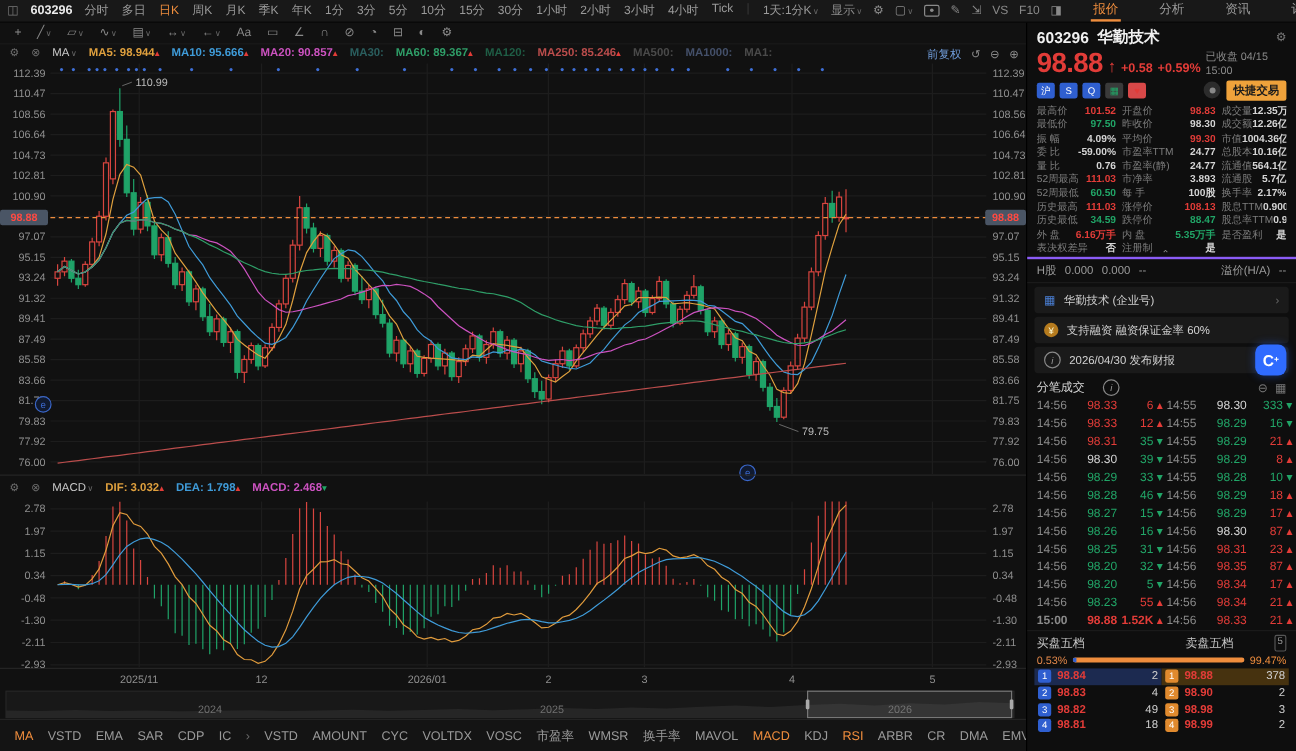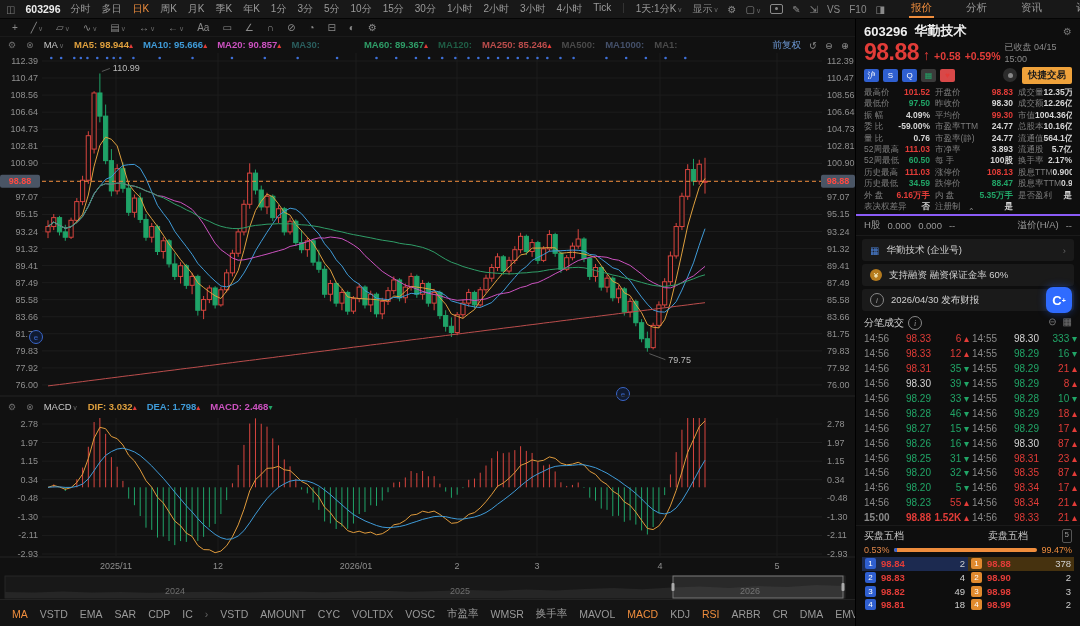--- a/index.html
+++ b/index.html
@@ -66,21 +66,21 @@
   .hk-row .sp{margin-left:auto;}
   .cards{display:flex;flex-direction:column;gap:3px;padding:3px 6px 2px;}
   .card{background:#1a1a1a;border-radius:3px;height:22px;display:flex;align-items:center;gap:7px;padding:0 8px;font-size:9.5px;color:#d0d0d0;}
   .card .chev{margin-left:auto;color:#666;}
   .ic-build{color:#4a7fd4;font-size:10px;}
   .ic-yen{width:12px;height:12px;border-radius:50%;background:#b57b1e;color:#ffd;display:flex;align-items:center;justify-content:center;font-size:8px;}
   .ic-info{width:12px;height:12px;border-radius:50%;border:1px solid #888;color:#999;display:flex;align-items:center;justify-content:center;font-size:8px;font-style:italic;}
   .of-tabs{display:flex;gap:26px;padding:4px 12px 0;font-size:10.5px;color:#9a9a9a;border-bottom:1px solid #1f1f1f;}
   .of-tab{height:18px;border-bottom:2px solid transparent;}
   .of-tab.active{color:#ef8d3d;border-bottom-color:#ef8d3d;}
-  .tick-head{display:flex;align-items:flex-start;gap:4px;padding:3px 8px 1px;font-size:10px;color:#d5d5d5;font-family:Liberation Serif, serif;}
+  .tick-head{display:flex;align-items:flex-end;gap:15px;padding:3px 8px 1px;font-size:10px;color:#d5d5d5;}
   .tick-head .ri{margin-left:auto;color:#777;display:flex;gap:6px;}
   .ticks{display:flex;padding:0 0 0 8px;}
   .tick-col{width:50%;display:flex;flex-direction:column;}
   .tick-row{display:flex;font-size:10px;height:14.9px;align-items:center;}
   .tick-row .t{color:#8a8a8a;width:29px;}
   .tick-row .p{width:38px;text-align:right;}
   .tick-row .vv{flex:1;text-align:right;padding-right:3px;white-space:nowrap;}
   .r{color:#e23c38;}.g{color:#21a567;}.w{color:#d5d5d5;}
   .bold{font-weight:bold;}
   .depth-head{display:flex;padding:3px 8px 1px;font-size:10px;color:#c9c9c9;border-top:1px solid #1a1a1a;}
@@ -707,21 +707,21 @@
             <rect x="841.5" y="546" width="3" height="8" rx="1" fill="#aaa"></rect>
           </svg>
         <div class="ma-header" id="maHeader">
             <span class="ind-gear">⚙</span>
             <span class="ind-gear">⊗</span>
             <span style="color: rgb(201, 201, 201);">MA<span class="caret">∨</span></span>
             <span class="ma-item"><b style="color: rgb(223, 160, 62);">MA5: 98.944</b><span class="arr" style="color: rgb(226, 60, 56);">▴</span></span>
             <span class="ma-item"><b style="color: rgb(63, 155, 216);">MA10: 95.666</b><span class="arr" style="color: rgb(226, 60, 56);">▴</span></span>
             <span class="ma-item"><b style="color: rgb(204, 82, 192);">MA20: 90.857</b><span class="arr" style="color: rgb(226, 60, 56);">▴</span></span>
             <span class="ma-item"><b style="color: rgb(42, 94, 94);">MA30: </b></span>
-            <span class="ma-item"><b style="color: rgb(47, 158, 104); margin-left: 34px;">MA60: 89.367</b><span class="arr" style="color: rgb(226, 60, 56);">▴</span></span>
+            <span class="ma-item"><b style="color: rgb(47, 158, 104);">MA60: 89.367</b><span class="arr" style="color: rgb(226, 60, 56);">▴</span></span>
             <span class="ma-item"><b style="color: rgb(31, 94, 70);">MA120: </b></span>
             <span class="ma-item"><b style="color: rgb(187, 77, 76);">MA250: 85.246</b><span class="arr" style="color: rgb(226, 60, 56);">▴</span></span>
             <span class="ma-item"><b style="color: rgb(74, 74, 74);">MA500: </b></span>
             <span class="ma-item"><b style="color: rgb(68, 80, 106); text-align: center;">MA1000: </b></span>
             <span class="ma-item"><b style="color: rgb(74, 74, 74);">MA1: </b></span>
           </div>
         <div class="adjust-box">
           <span class="adjust-label">前复权</span>
           <span>↺</span>
           <span>⊖</span>

